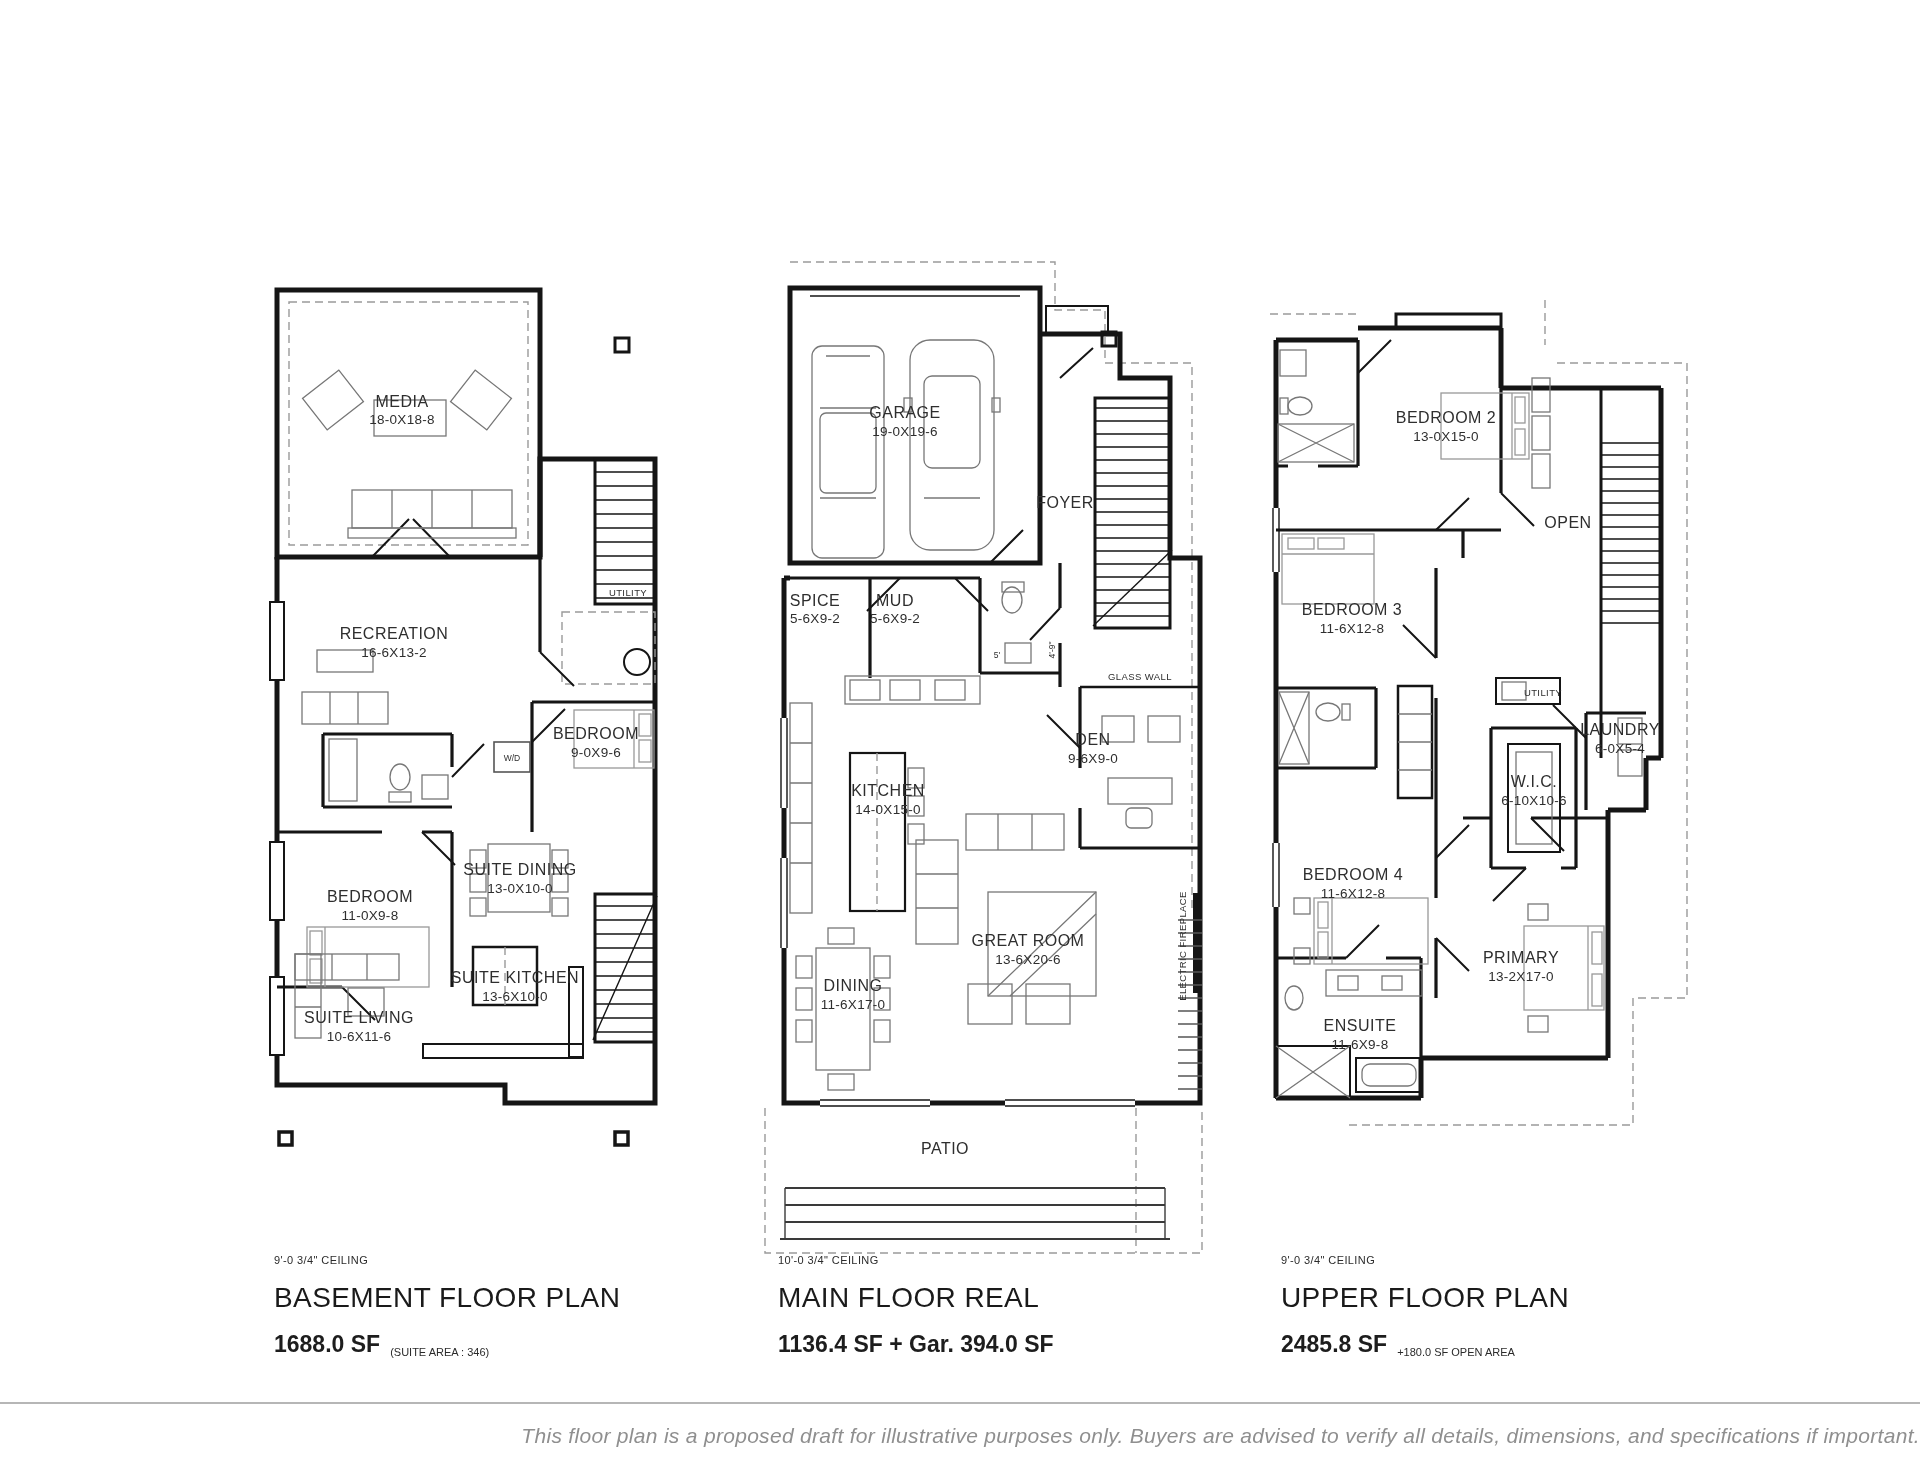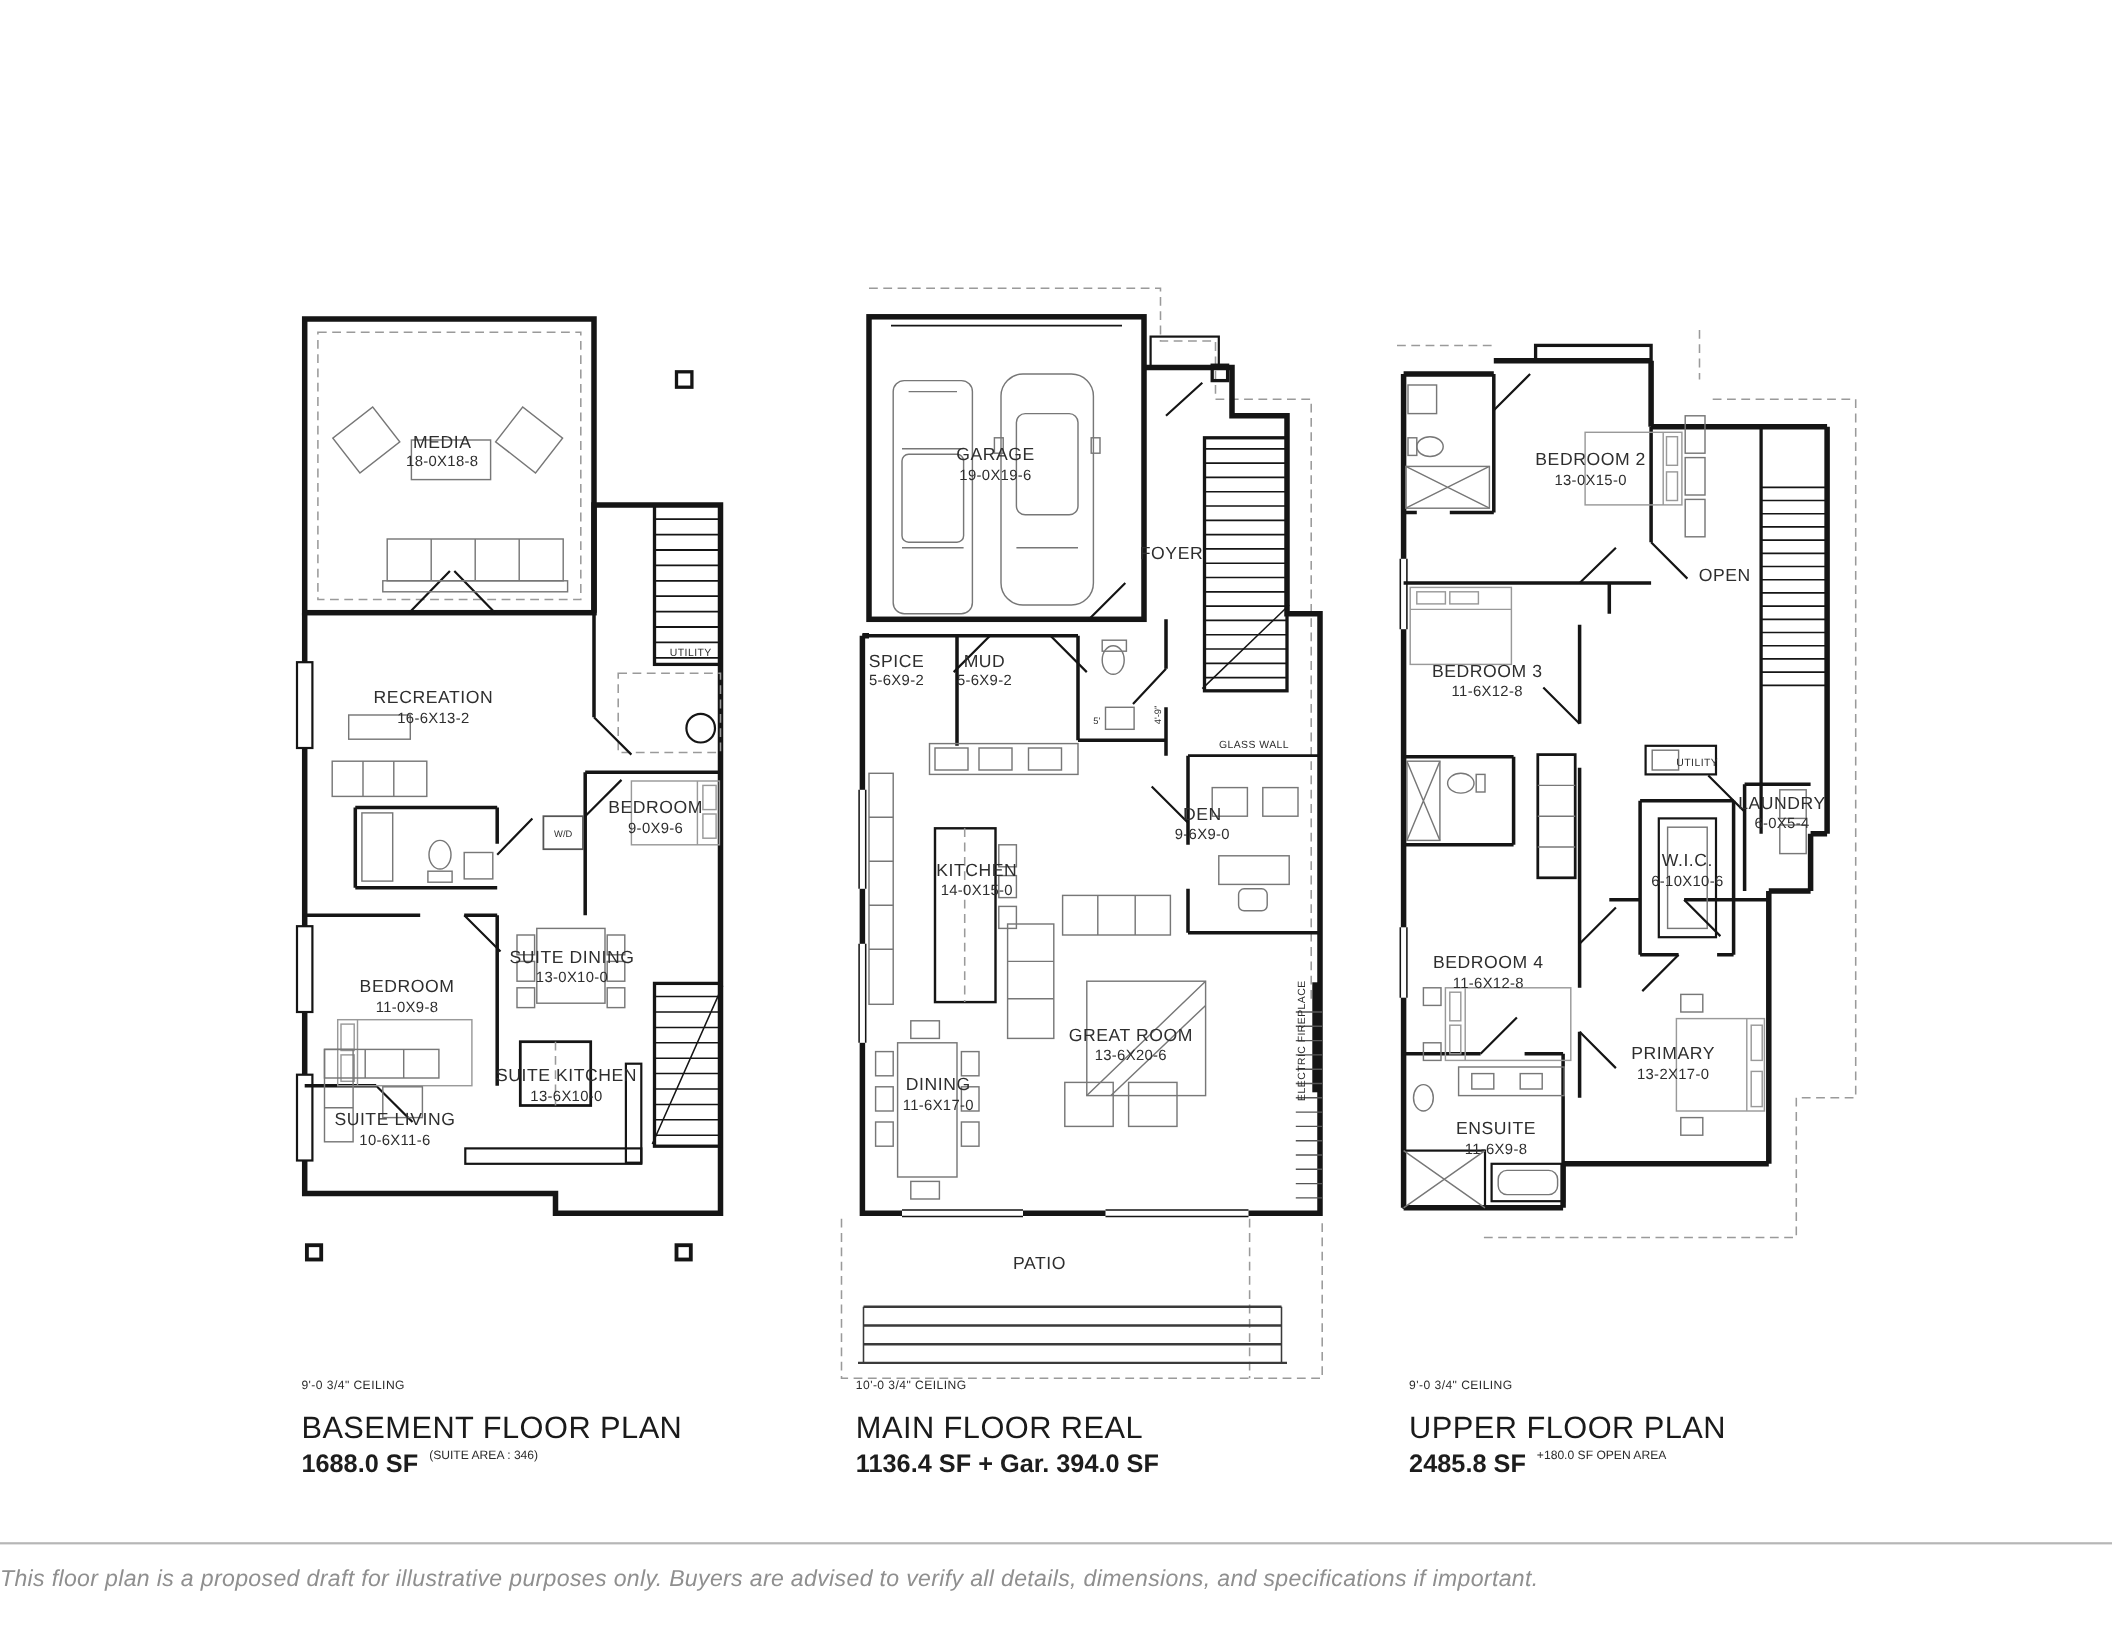--- a/index.html
+++ b/index.html
@@ -21,26 +21,26 @@
   text.rs{font-size:9.5px;letter-spacing:.4px;}
   text.rt{font-size:8.5px;}
   .w{stroke:#151515;fill:none;}
   .f{stroke:#777;fill:none;stroke-width:1.3;}
   .fl{stroke:#999;fill:none;stroke-width:1.3;}
   .dash{stroke:#9a9a9a;fill:none;stroke-width:1.4;stroke-dasharray:8 5;}
   
   .caption{position:absolute;color:#1d1d1d;}
   .cap-ceiling{font-size:11px;letter-spacing:.4px;color:#2b2b2b;}
   .cap-title{font-size:28px;letter-spacing:.4px;white-space:nowrap;margin-top:16px;color:#1a1a1a;}
-  .cap-row{display:flex;align-items:flex-start;gap:10px;margin-top:3px;}
+  .cap-row{display:flex;align-items:flex-end;gap:10px;margin-top:17px;}
   .cap-area{font-size:23px;font-weight:bold;}
   .cap-note{font-size:11px;color:#2b2b2b;}
   
   .footer-line{position:absolute;left:0;top:1402px;width:100%;height:2px;background:#b6b6b6;}
-  .footer-text{position:absolute;left:0;top:1424px;width:100%;text-align:left;
+  .footer-text{position:absolute;left:0;top:1424px;width:100%;text-align:right;
                font-size:21px;font-style:italic;color:#8f8f8f;letter-spacing:.3px;}
 </style>
 </head>
 <body>
 
 <div class="page">
 
 
   <svg class="plan" style="left:222px;top:272px" width="460" height="890" viewBox="0 0 460 890">
     <g>

